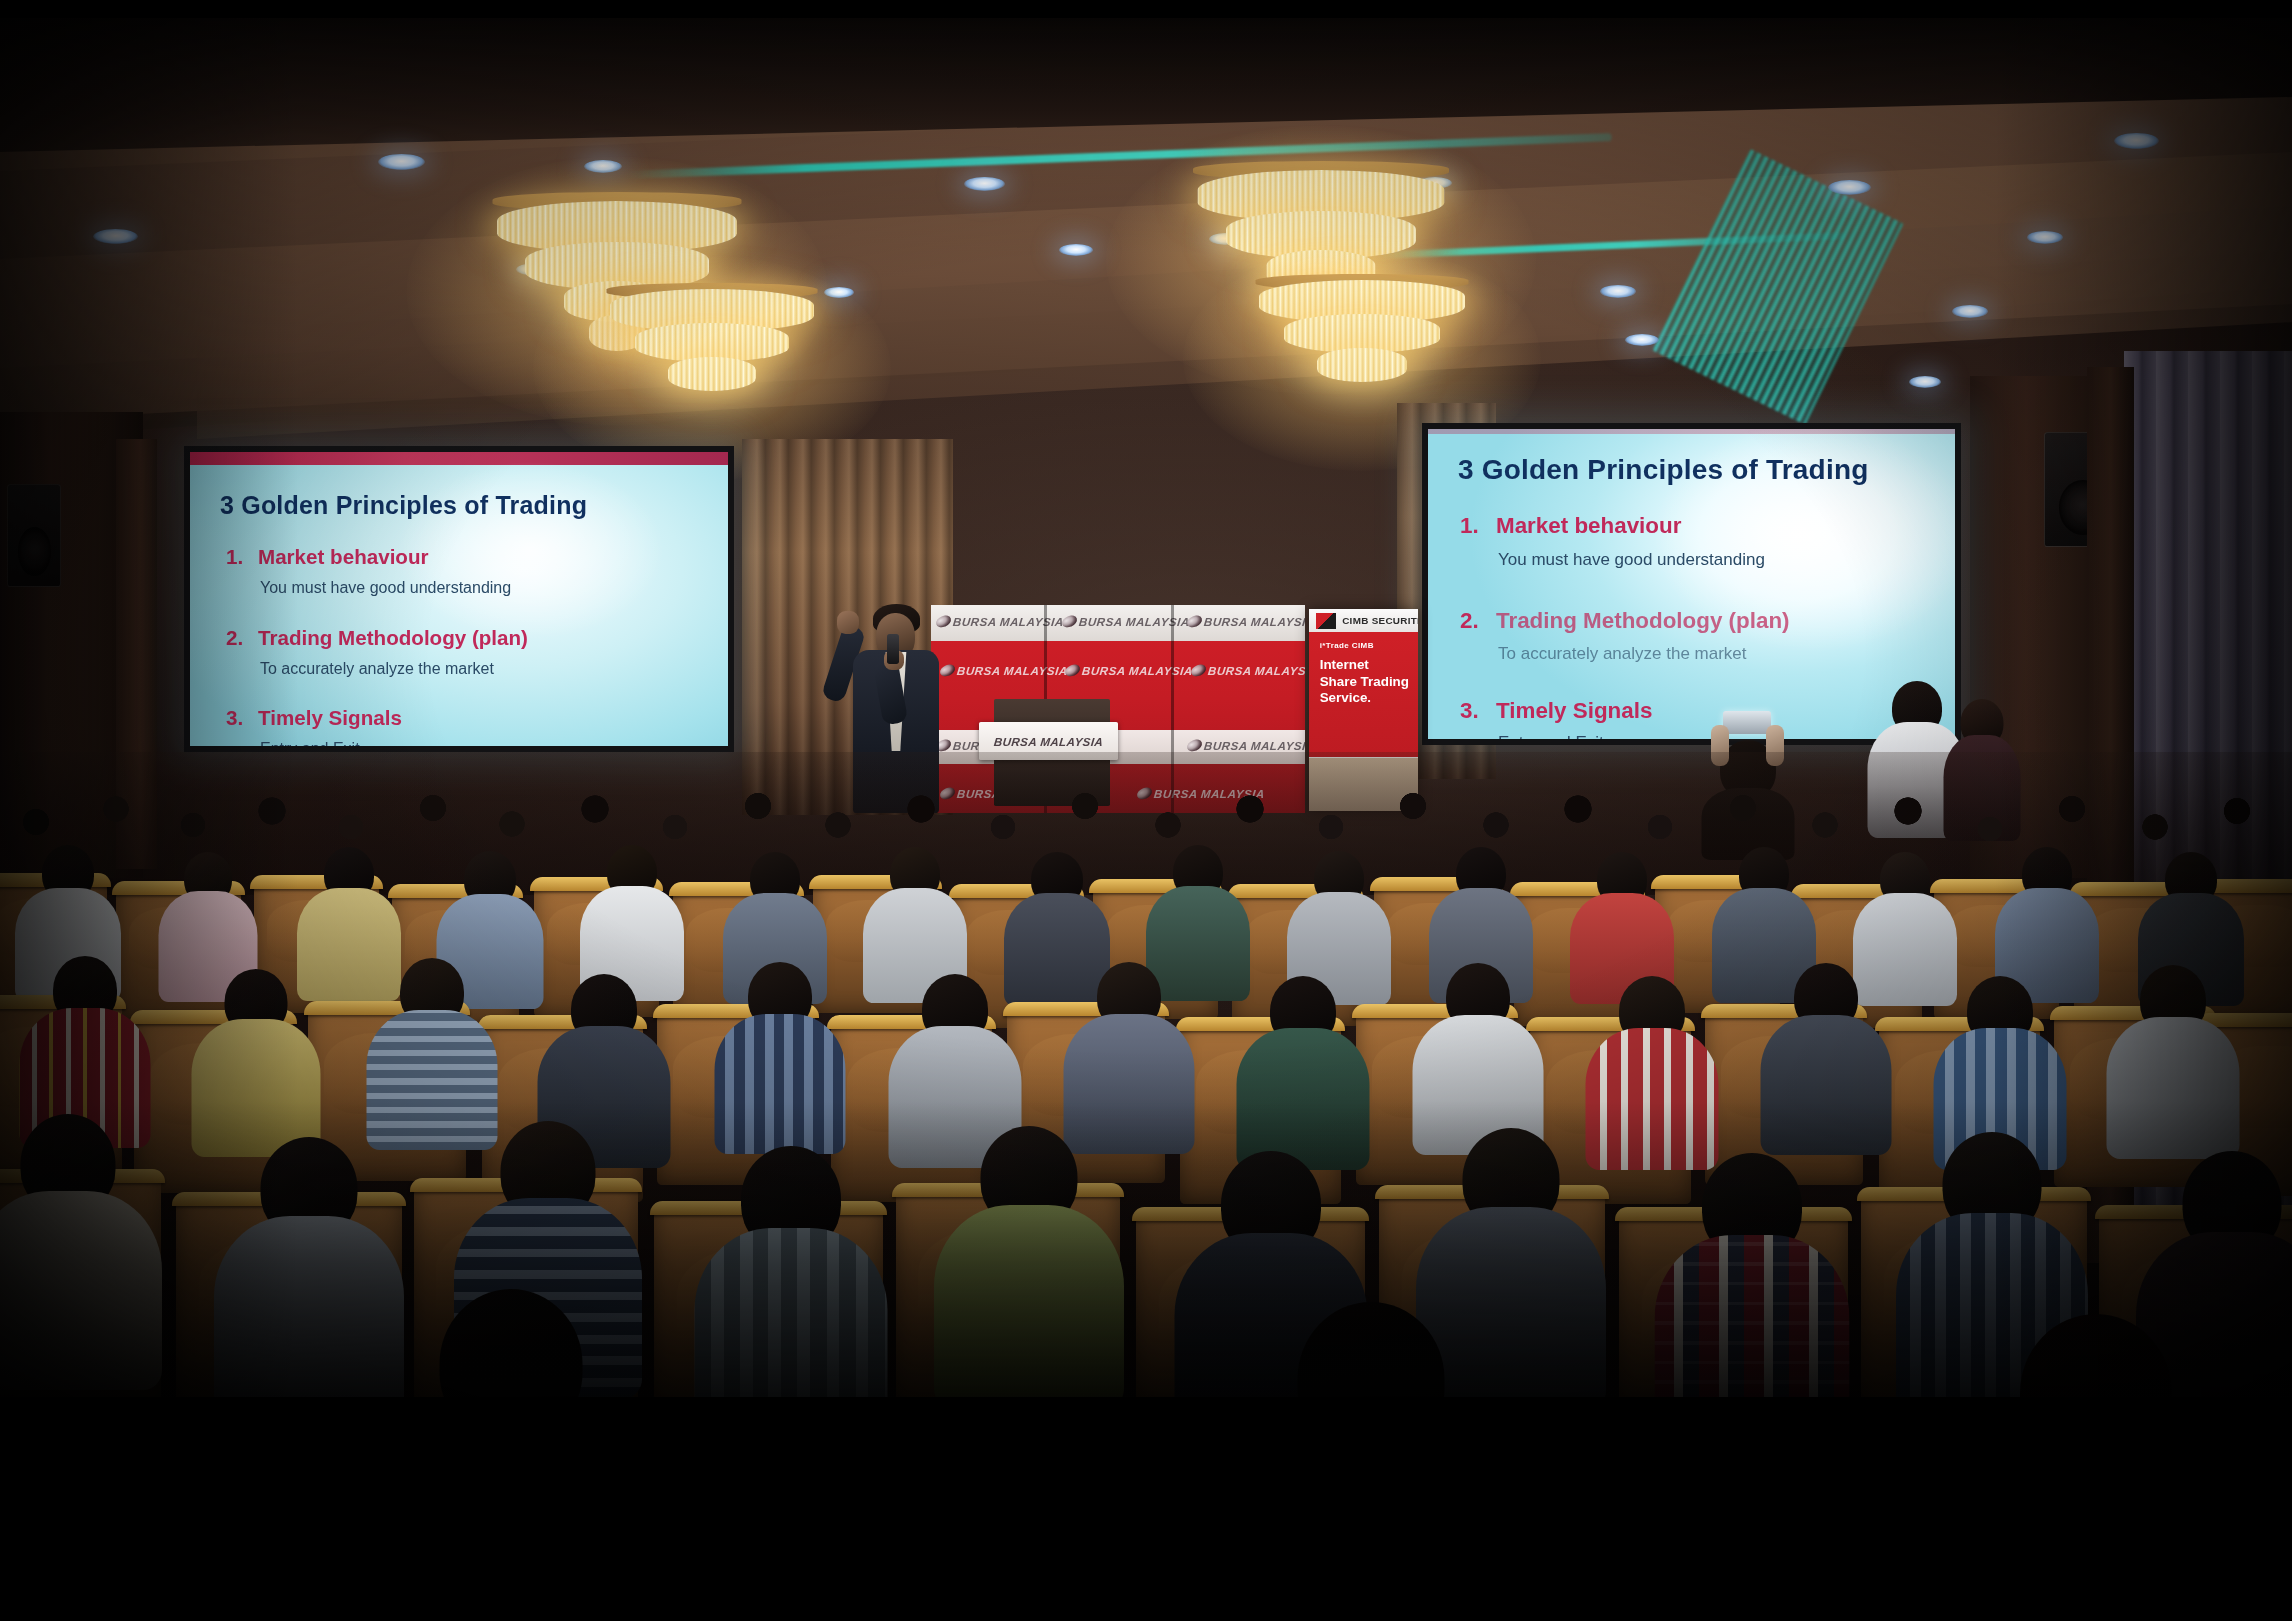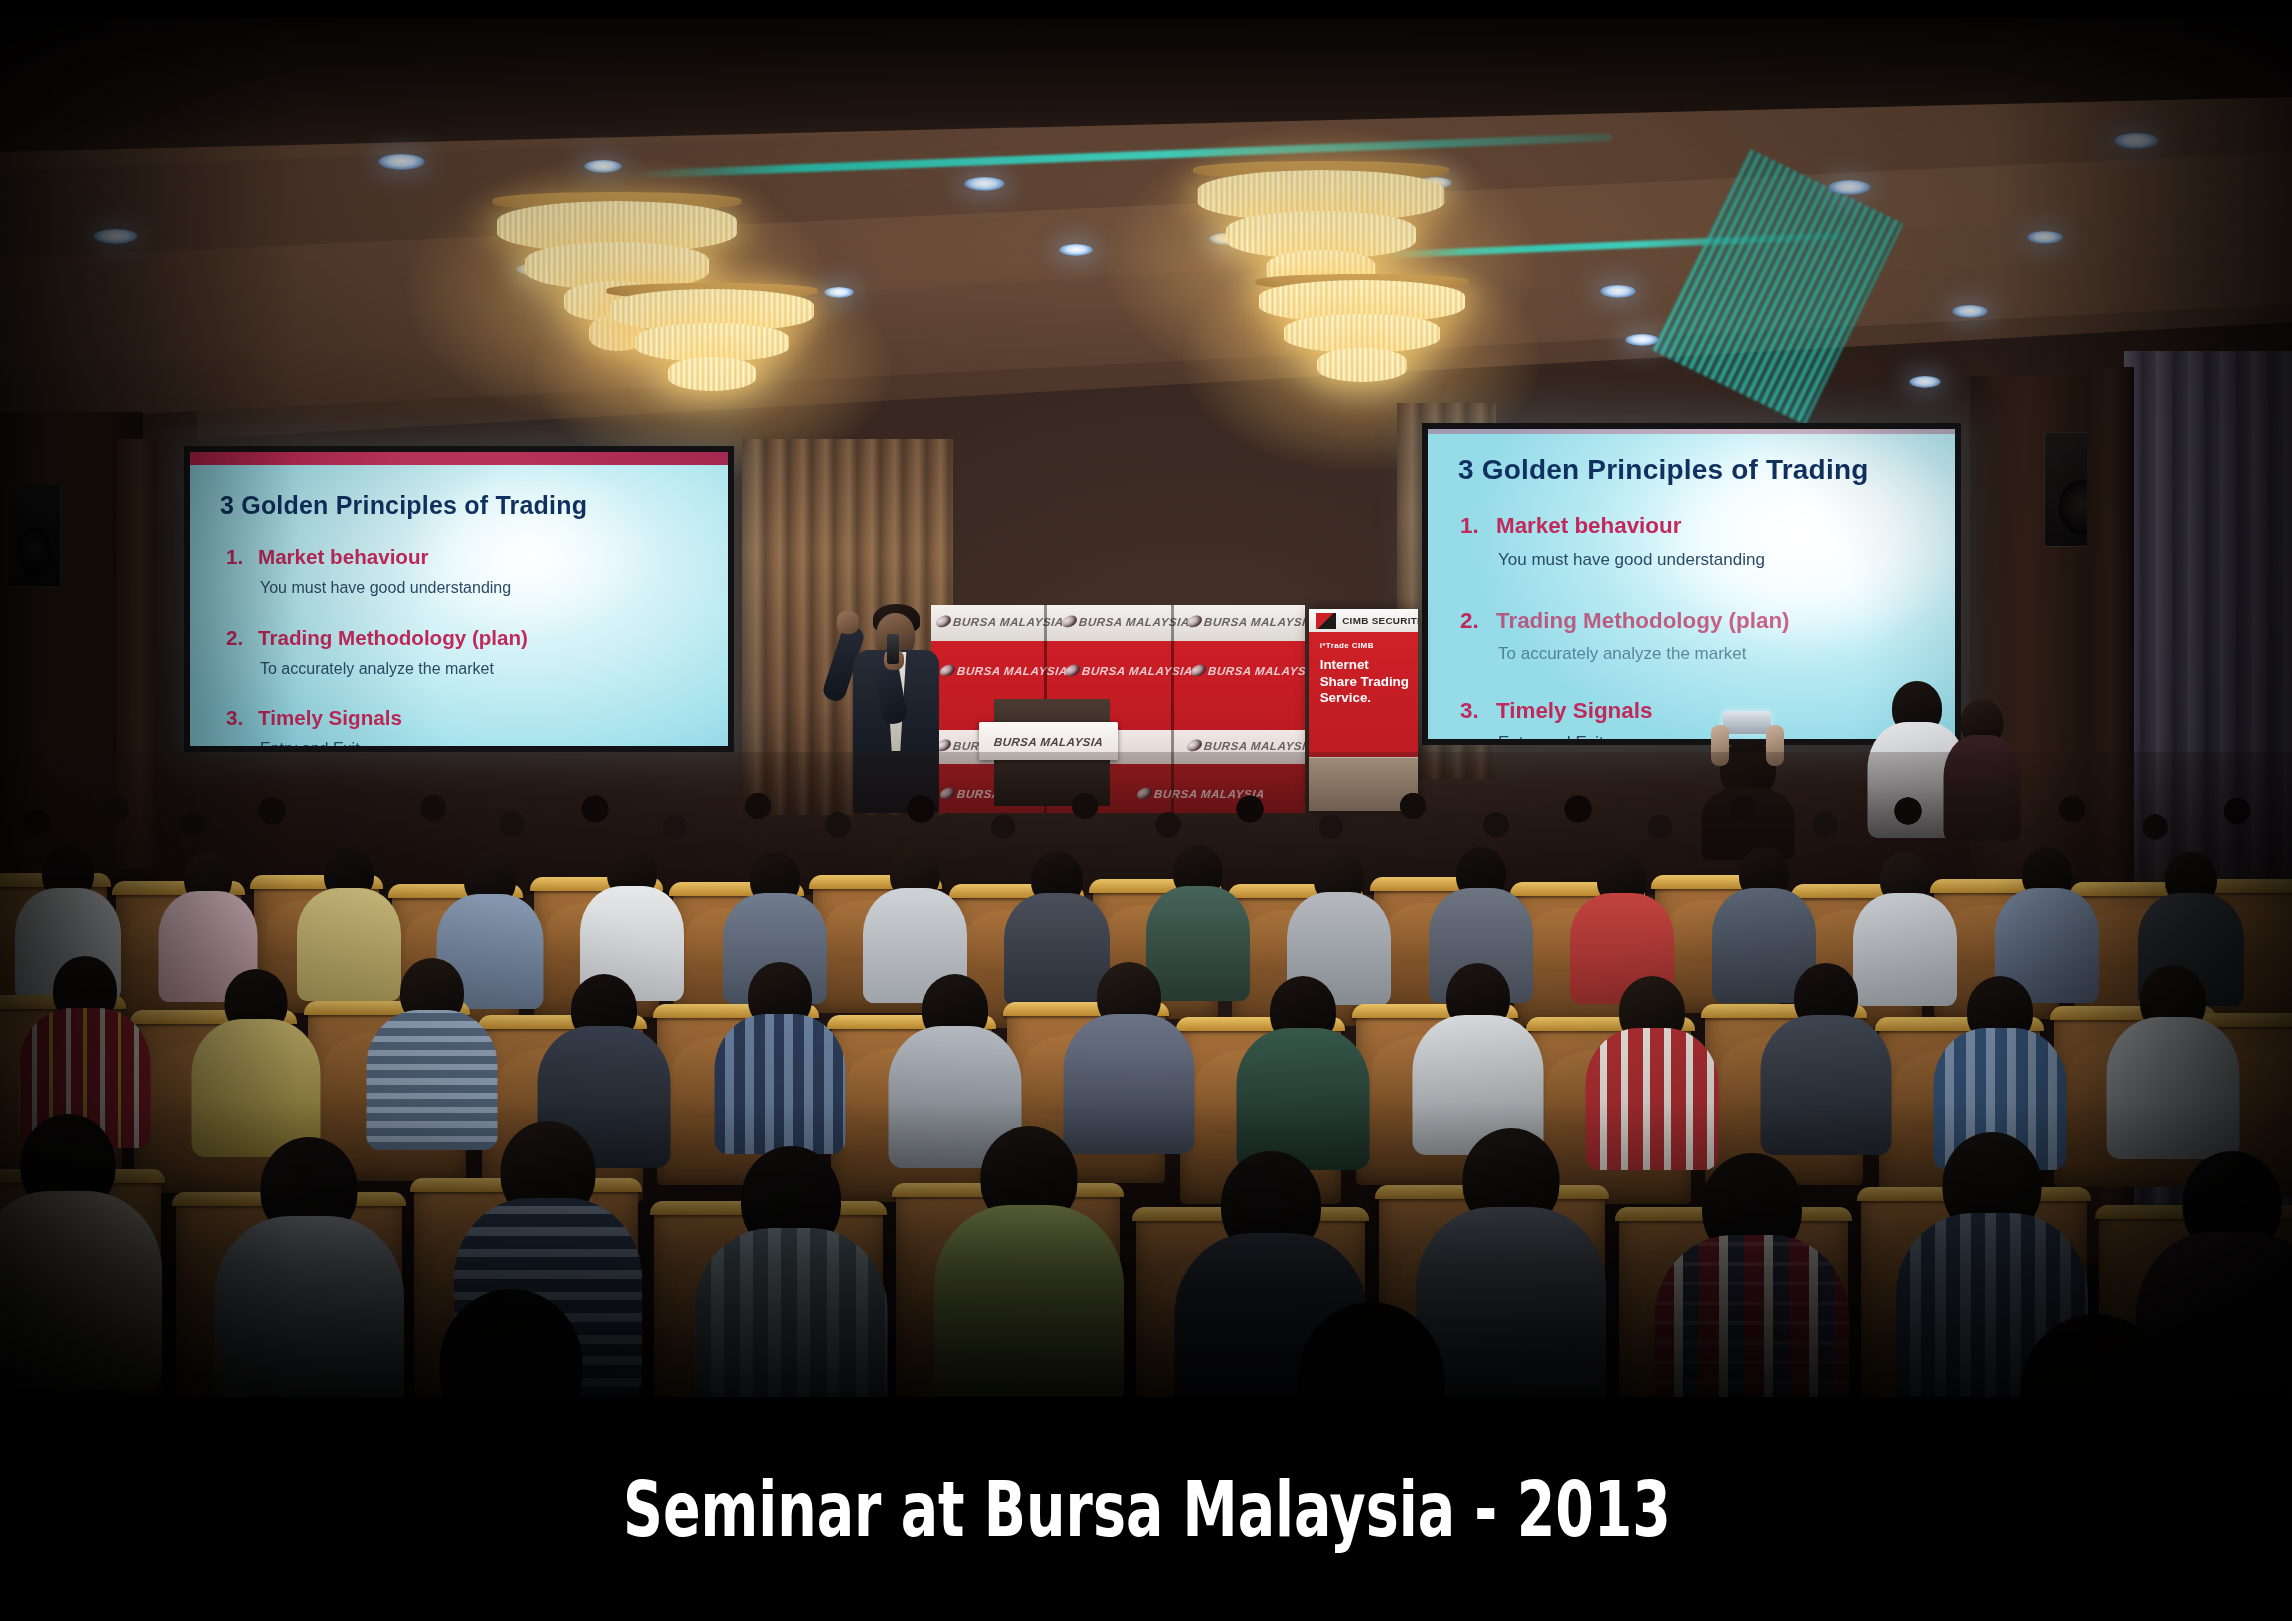--- a/index.html
+++ b/index.html
@@ -819,18 +819,15 @@
         <div class="p-h" style="top:0; width:152px; height:158px; background:linear-gradient(160deg,#1b0f0c,#050302);"></div>
 
       </div>
     </div>
 
     <div class="shade-bottom"></div>
     <div class="shade-sides"></div>
     <div class="vignette"></div>
   </div>
 
-  <div id="caption-bar">
-    <div id="caption-text">Seminar at Bursa Malaysia - 2013</div>
-  </div>
 
 </div>
 
 
 </body></html>

